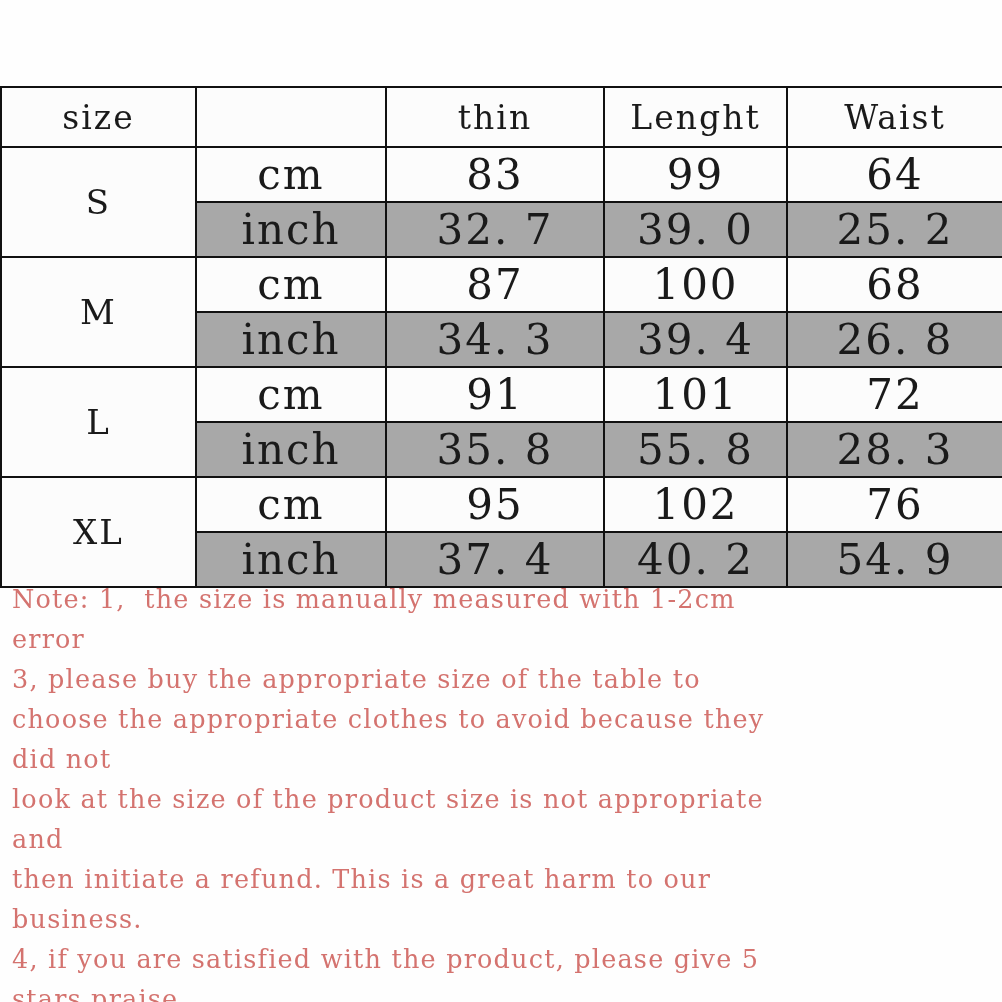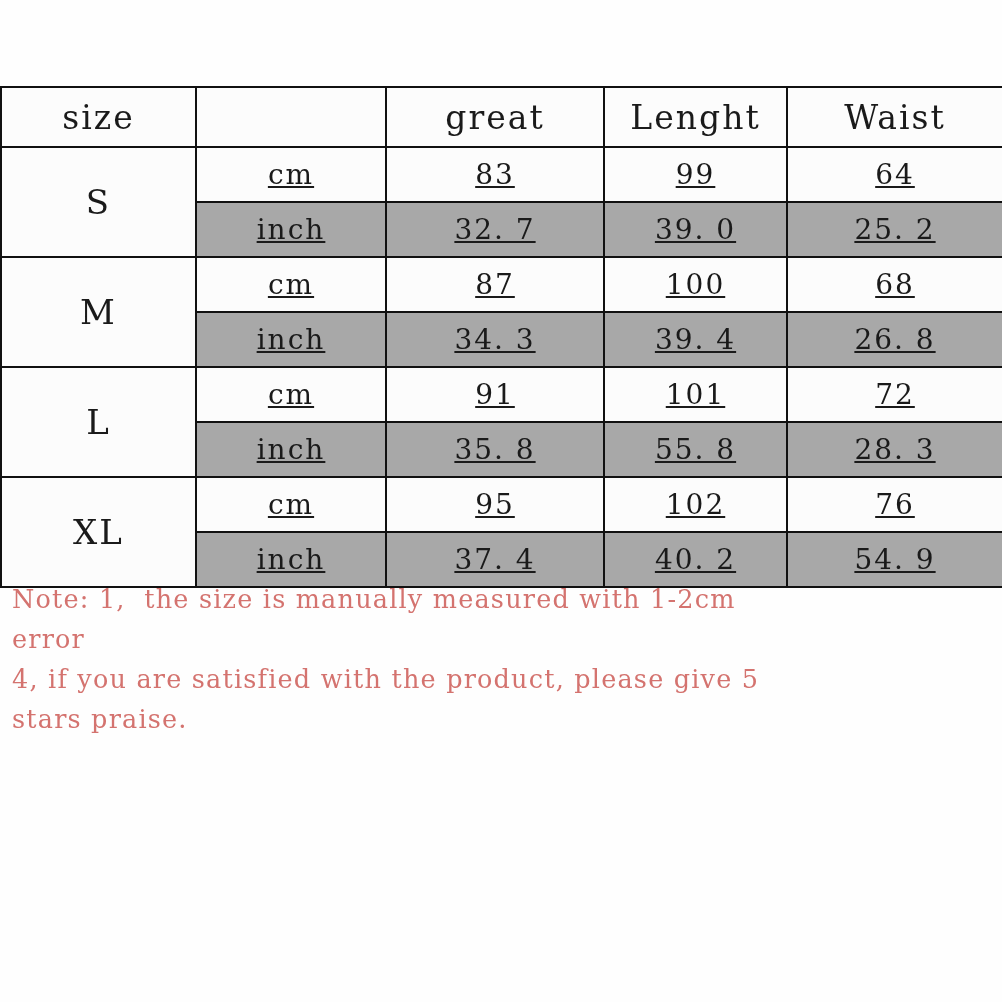--- a/index.html
+++ b/index.html
@@ -54,23 +54,22 @@
     font-size: 33px;
     vertical-align: middle;
   }
   td.size-cell {
     font-size: 34px;
     vertical-align: middle;
   }
   td.unit-cell,
   td.val-cell {
     height: 53px;
-    font-size: 28px;
+    font-size: 42px;
     vertical-align: middle;
-    text-decoration: underline;
   }
   tr.shade td.unit-cell,
   tr.shade td.val-cell {
     background: #a8a8a8;
     margin-left: 28px;
   }
   .notes {
     position: absolute;
     left: 0;
     top: 573px;
@@ -117,21 +116,21 @@
         <col class="c-size">
         <col class="c-unit">
         <col class="c-bust">
         <col class="c-len">
         <col class="c-waist">
       </colgroup>
       <tbody>
         <tr class="head-row">
           <td>size</td>
           <td></td>
-          <td>great</td>
+          <td>thin</td>
           <td>Lenght</td>
           <td>Waist</td>
         </tr>
 
         <tr>
           <td class="size-cell" rowspan="2">S</td>
           <td class="unit-cell">cm</td>
           <td class="val-cell">83</td>
           <td class="val-cell">99</td>
           <td class="val-cell">64</td>
@@ -183,17 +182,21 @@
           <td class="val-cell">37. 4</td>
           <td class="val-cell">40. 2</td>
           <td class="val-cell">54. 9</td>
         </tr>
       </tbody>
     </table>
   </div>
 
   <div class="notes">
     <p class="note-1">Note: 1,  the size is manually measured with 1-2cm error</p>
+    <p class="note-3">3, please buy the appropriate size of the table to
+choose the appropriate clothes to avoid because they did not
+look at the size of the product size is not appropriate and
+then initiate a refund. This is a great harm to our business.</p>
     <p class="note-4">4, if you are satisfied with the product, please give 5
 stars praise.</p>
   </div>
 
 </div>
 
 </body></html>

